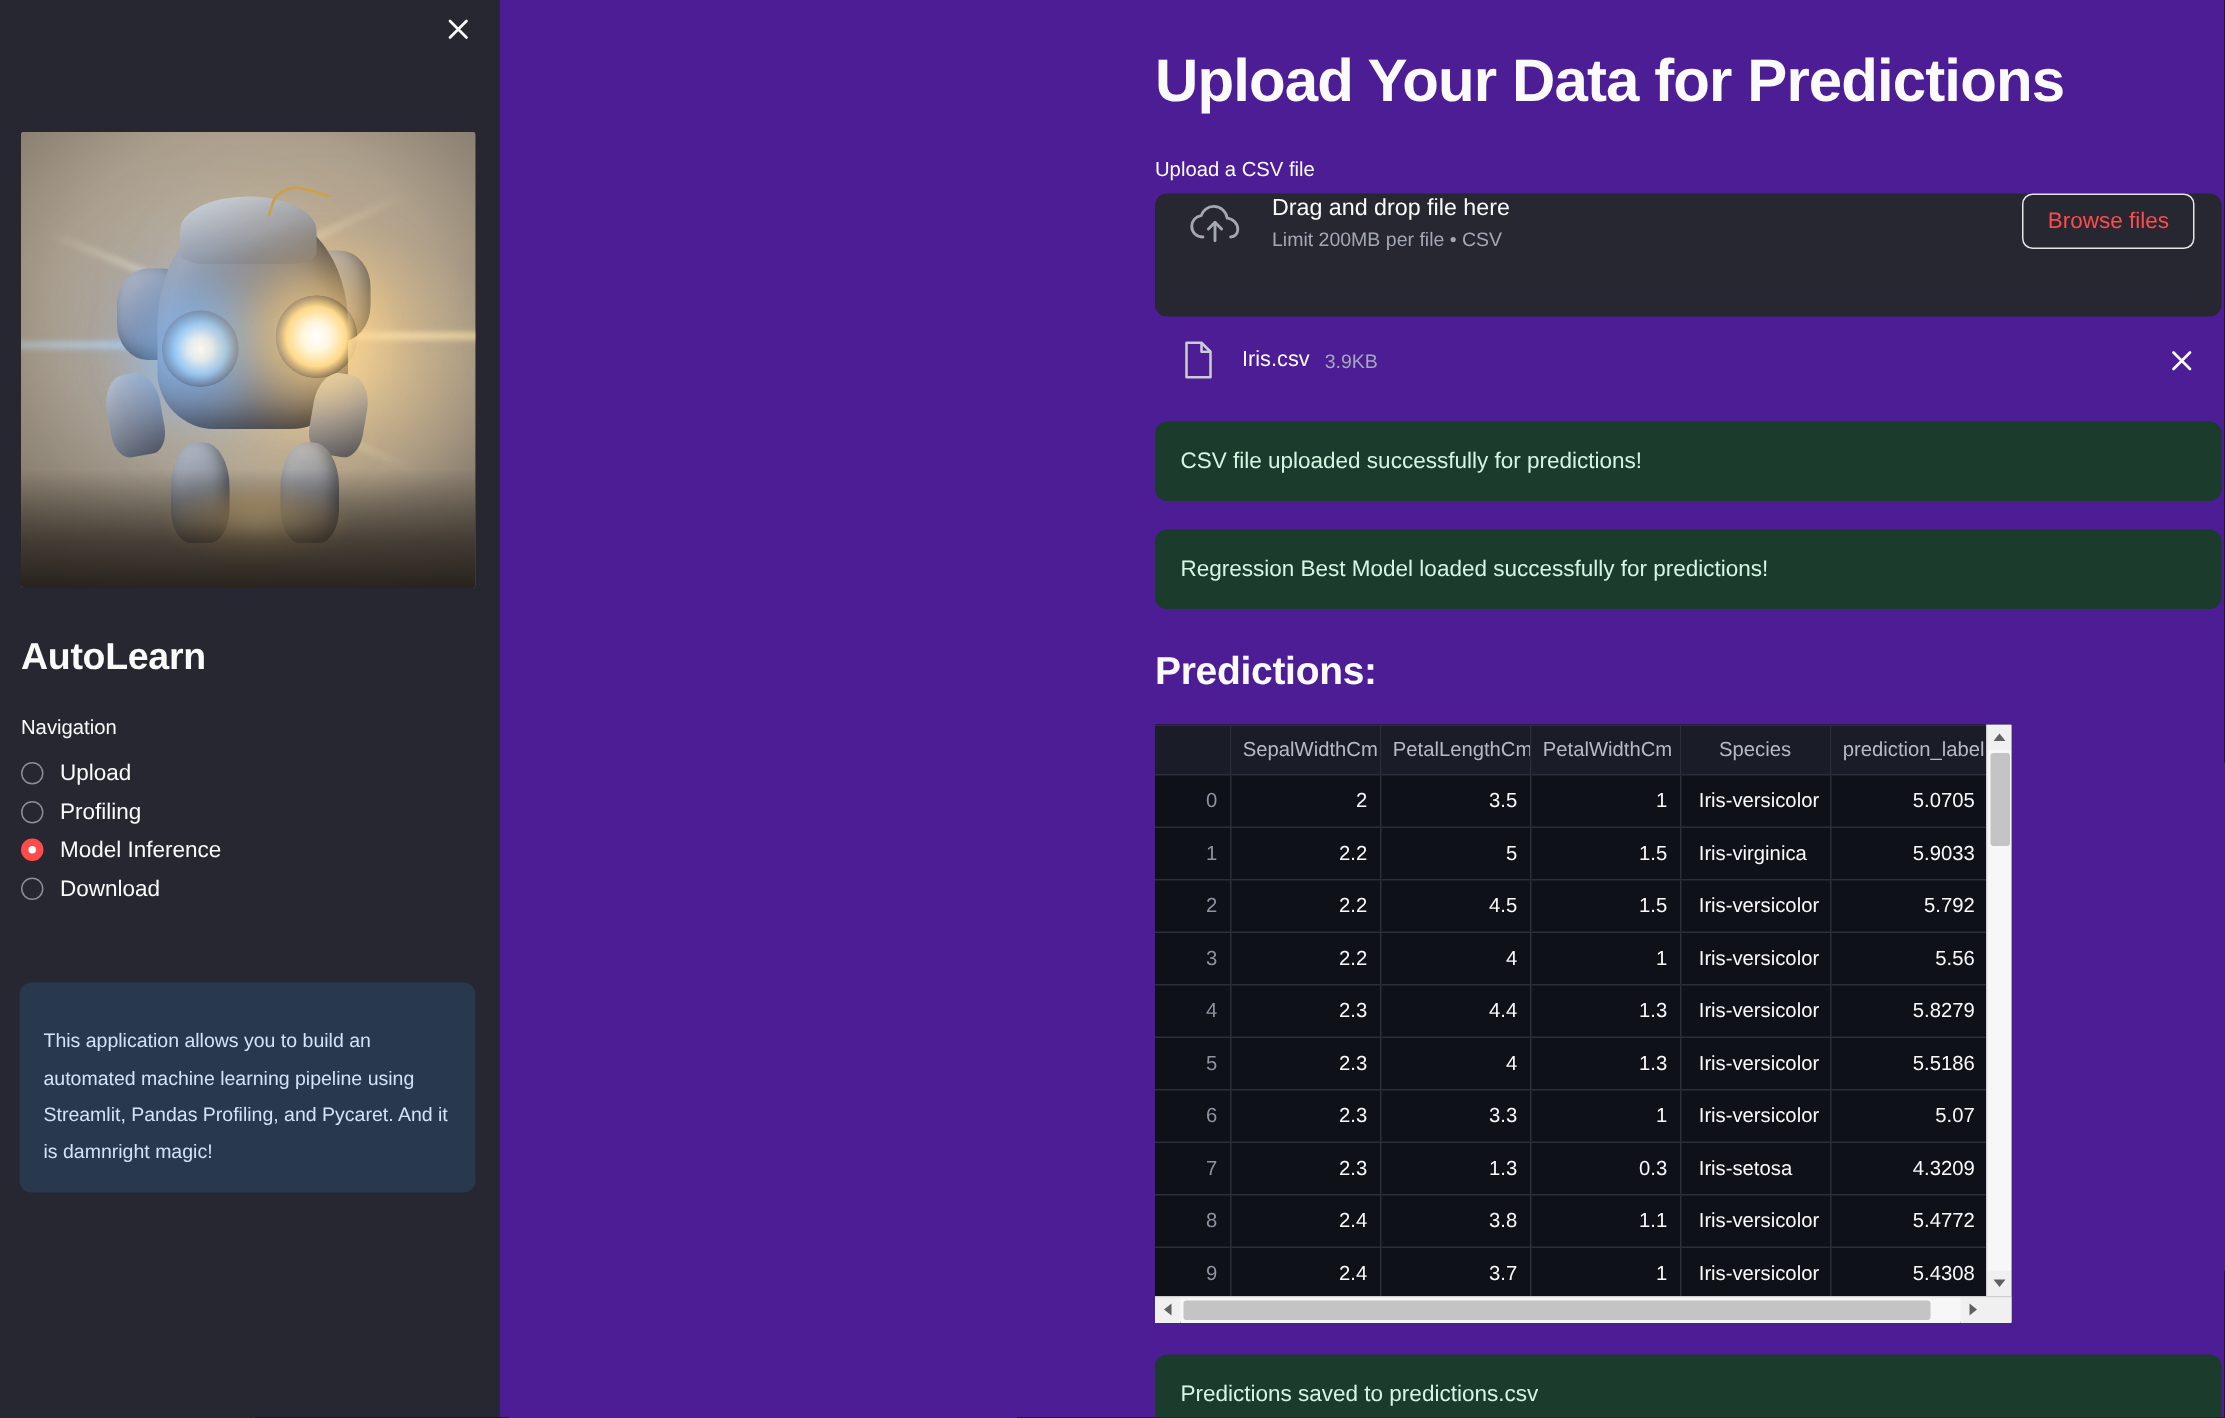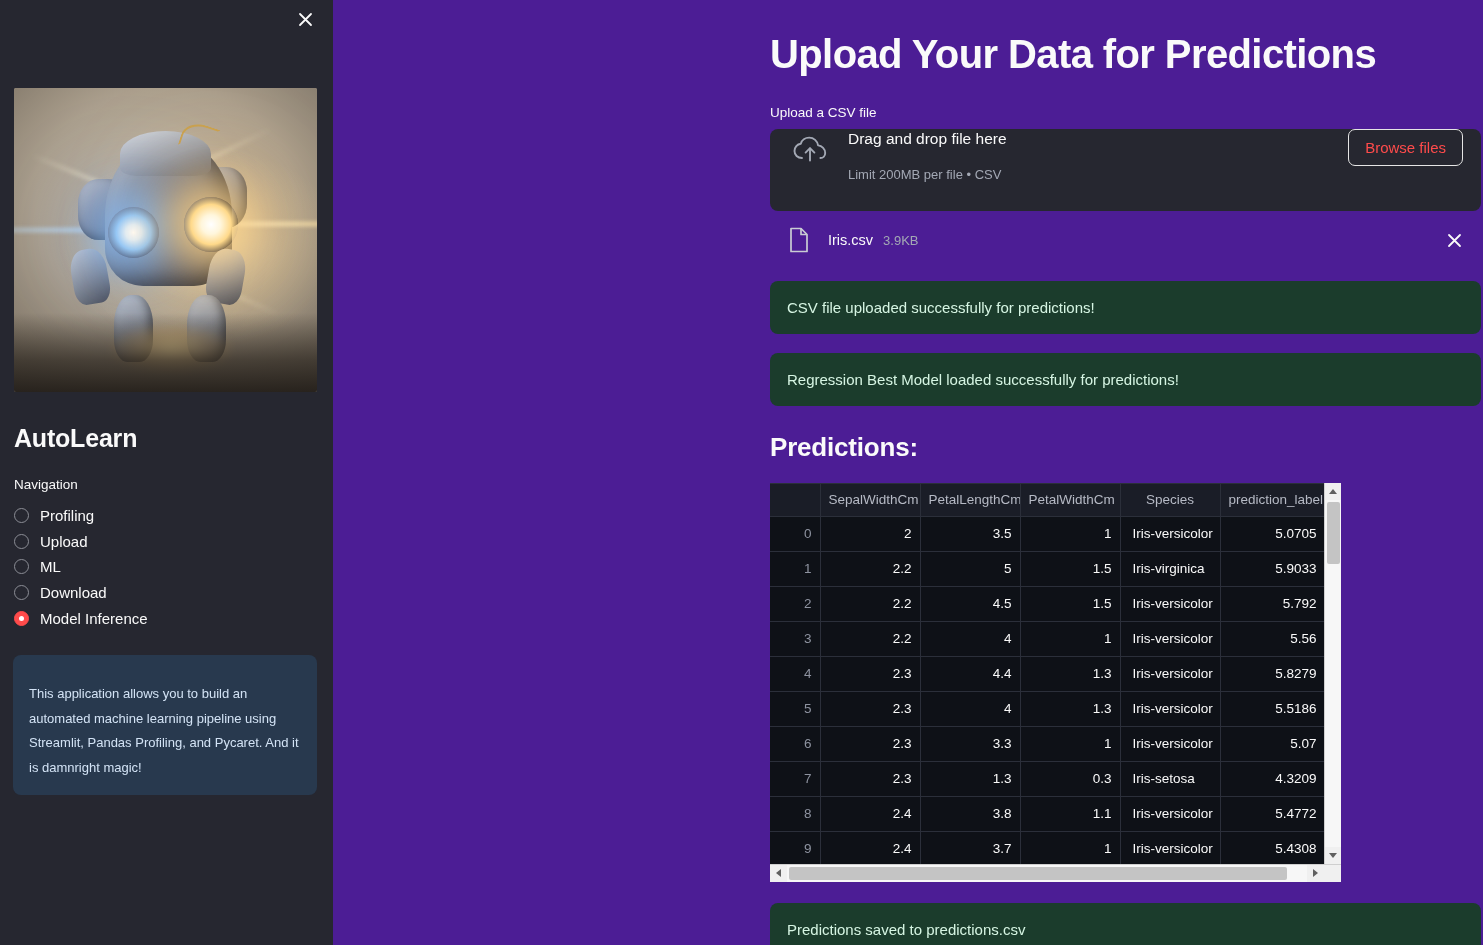--- a/index.html
+++ b/index.html
@@ -279,21 +279,21 @@
   }
   #dz-texts { flex: 1 1 auto; }
   #dz-main {
     font-size: 15.5px;
     color: #fafafa;
     line-height: 20px;
   }
   #dz-sub {
     font-size: 13px;
     color: #a3a8b4;
-    margin-top: 18px;
+    margin-top: 3px;
   }
   #browse-btn {
     flex: 0 0 auto;
     border: 1px solid #e5e5e5;
     color: #ff4b4b;
     background: transparent;
     border-radius: 7px;
     padding: 9px 16px;
     font-size: 15px;
     font-family: inherit;
@@ -522,37 +522,33 @@
       </div>
     </div>
 
     <div id="app-title">AutoLearn</div>
 
     <div id="nav-label">Navigation</div>
 
     <div id="nav-list">
       <div class="nav-item">
         <span class="radio"></span>
-        <span class="nav-text">Profiling</span>
+        <span class="nav-text">Upload</span>
       </div>
       <div class="nav-item">
         <span class="radio"></span>
-        <span class="nav-text">Upload</span>
-      </div>
-      <div class="nav-item">
+        <span class="nav-text">Profiling</span>
+      </div>
+      <div class="nav-item selected">
         <span class="radio"></span>
-        <span class="nav-text">ML</span>
+        <span class="nav-text">Model Inference</span>
       </div>
       <div class="nav-item">
         <span class="radio"></span>
         <span class="nav-text">Download</span>
-      </div>
-      <div class="nav-item selected">
-        <span class="radio"></span>
-        <span class="nav-text">Model Inference</span>
       </div>
     </div>
 
     <div id="info-box">
       <div class="info-text">This application allows you to build an automated machine learning pipeline using Streamlit, Pandas Profiling, and Pycaret. And it is damnright magic!</div>
     </div>
 
   </div>
 
   <div id="main">

